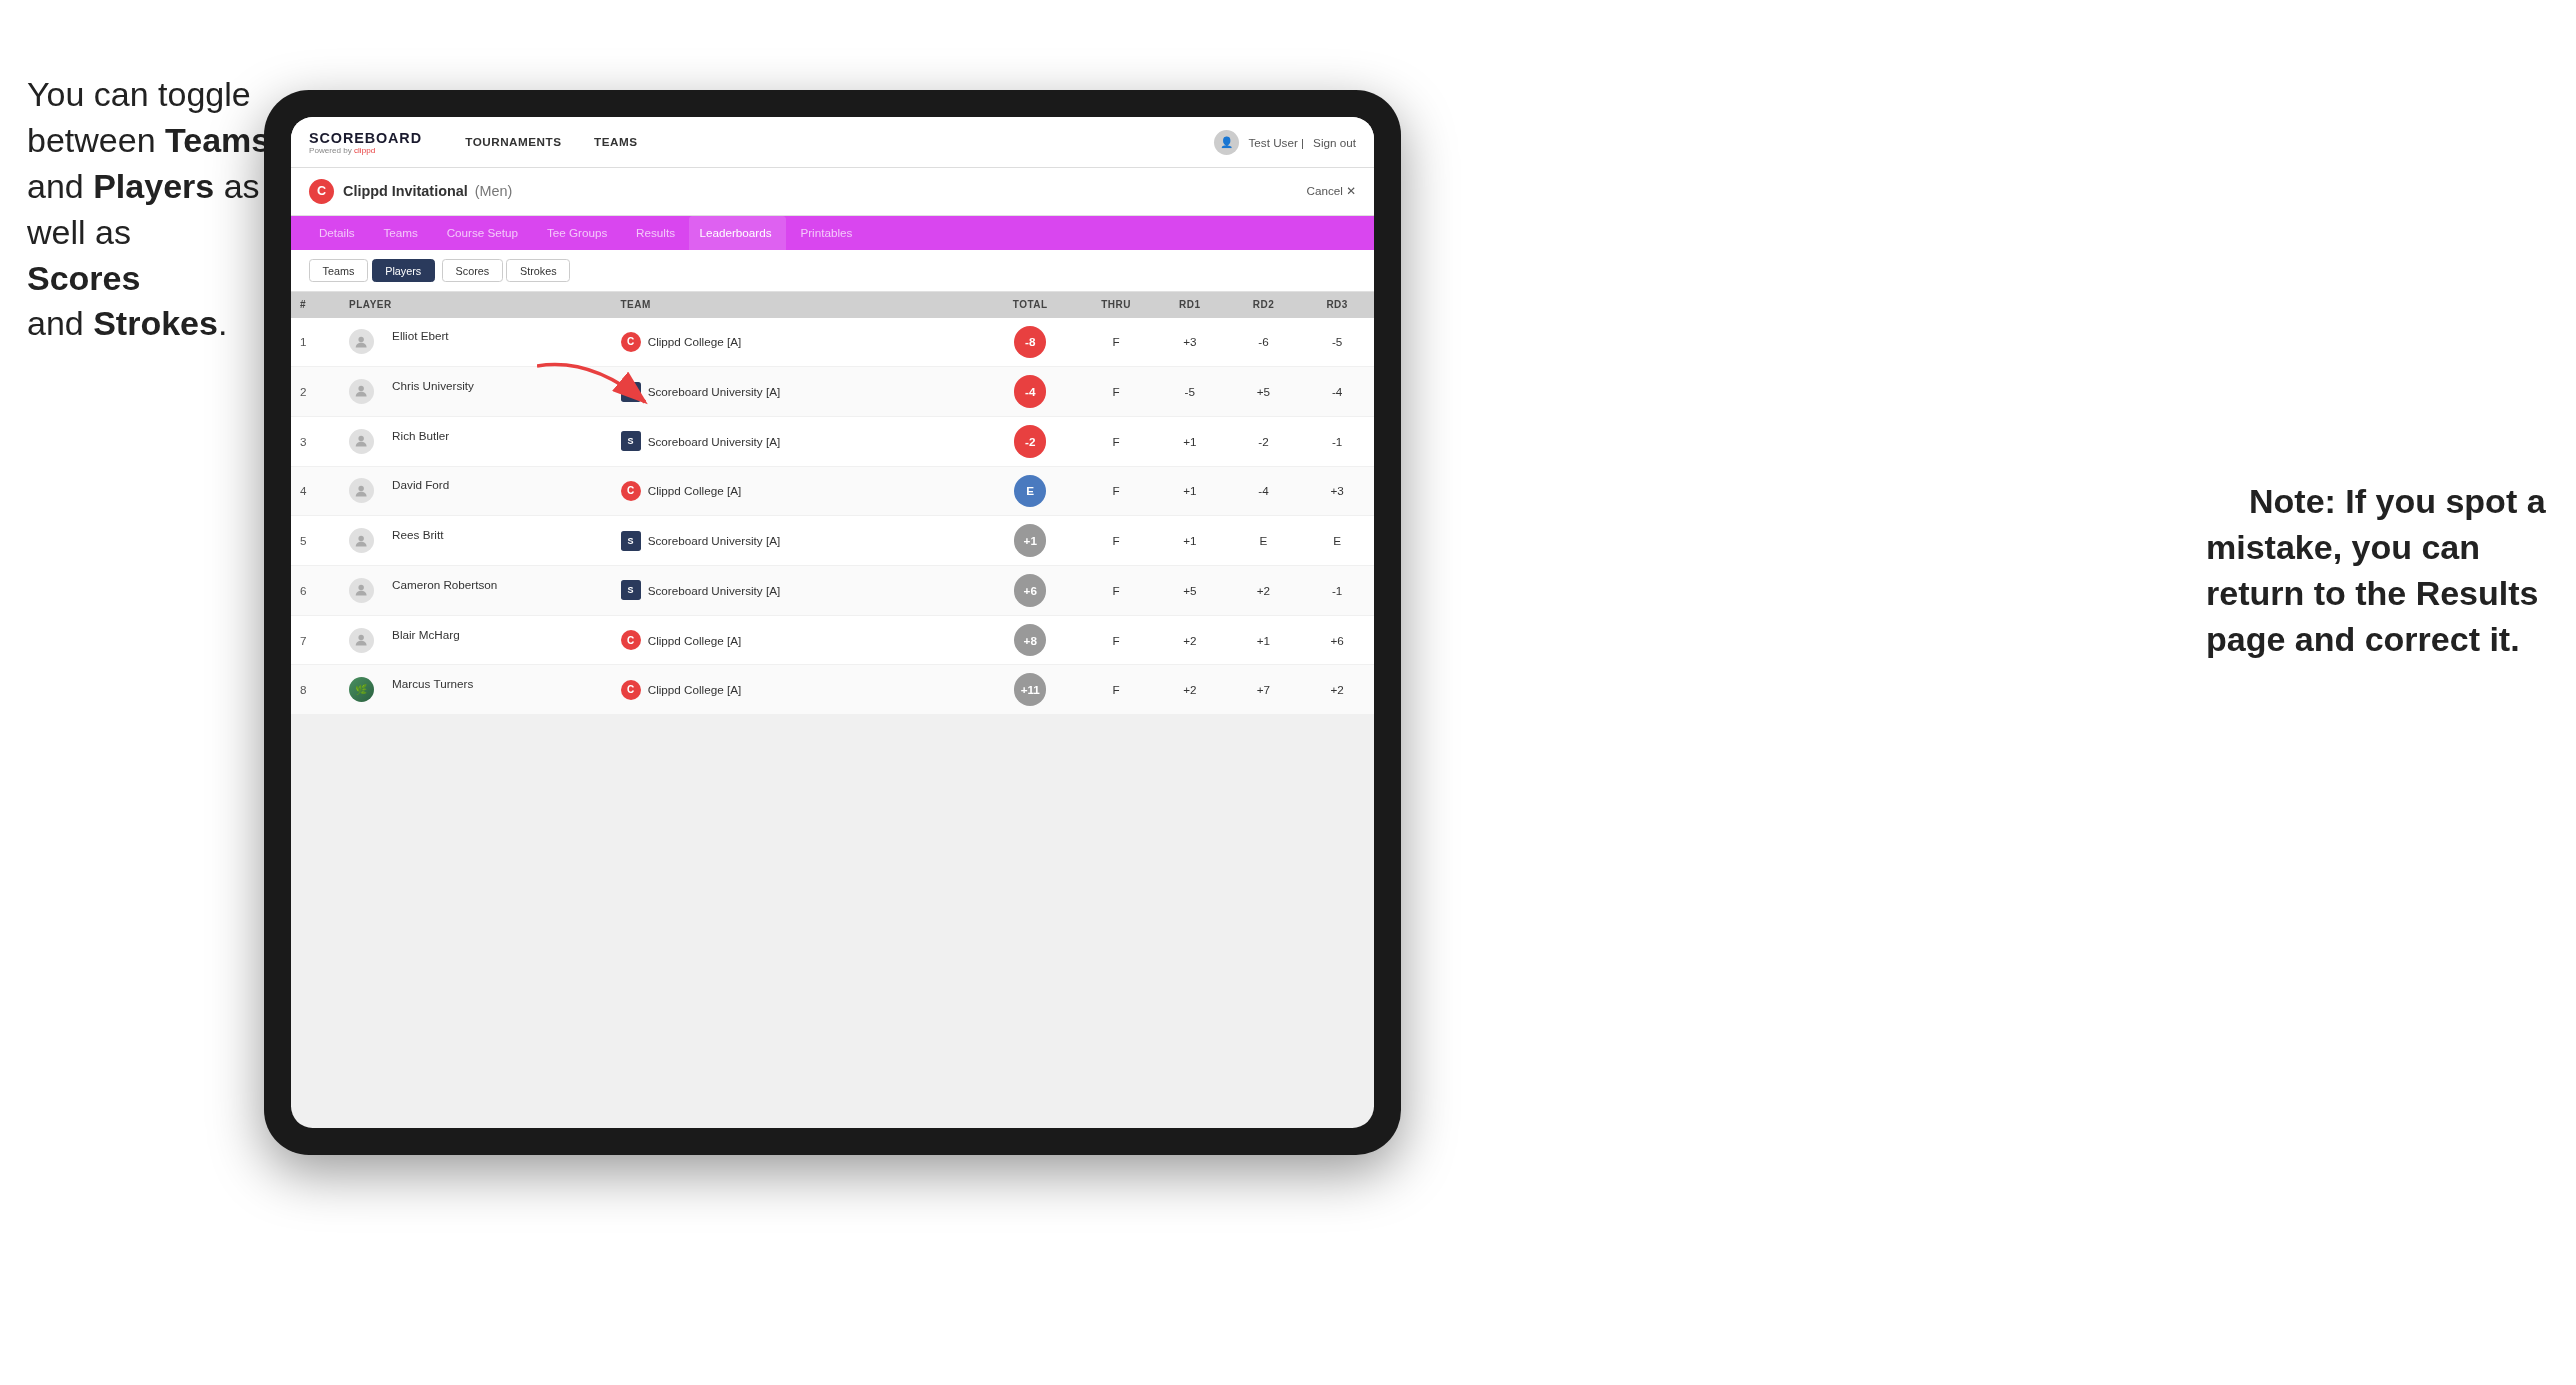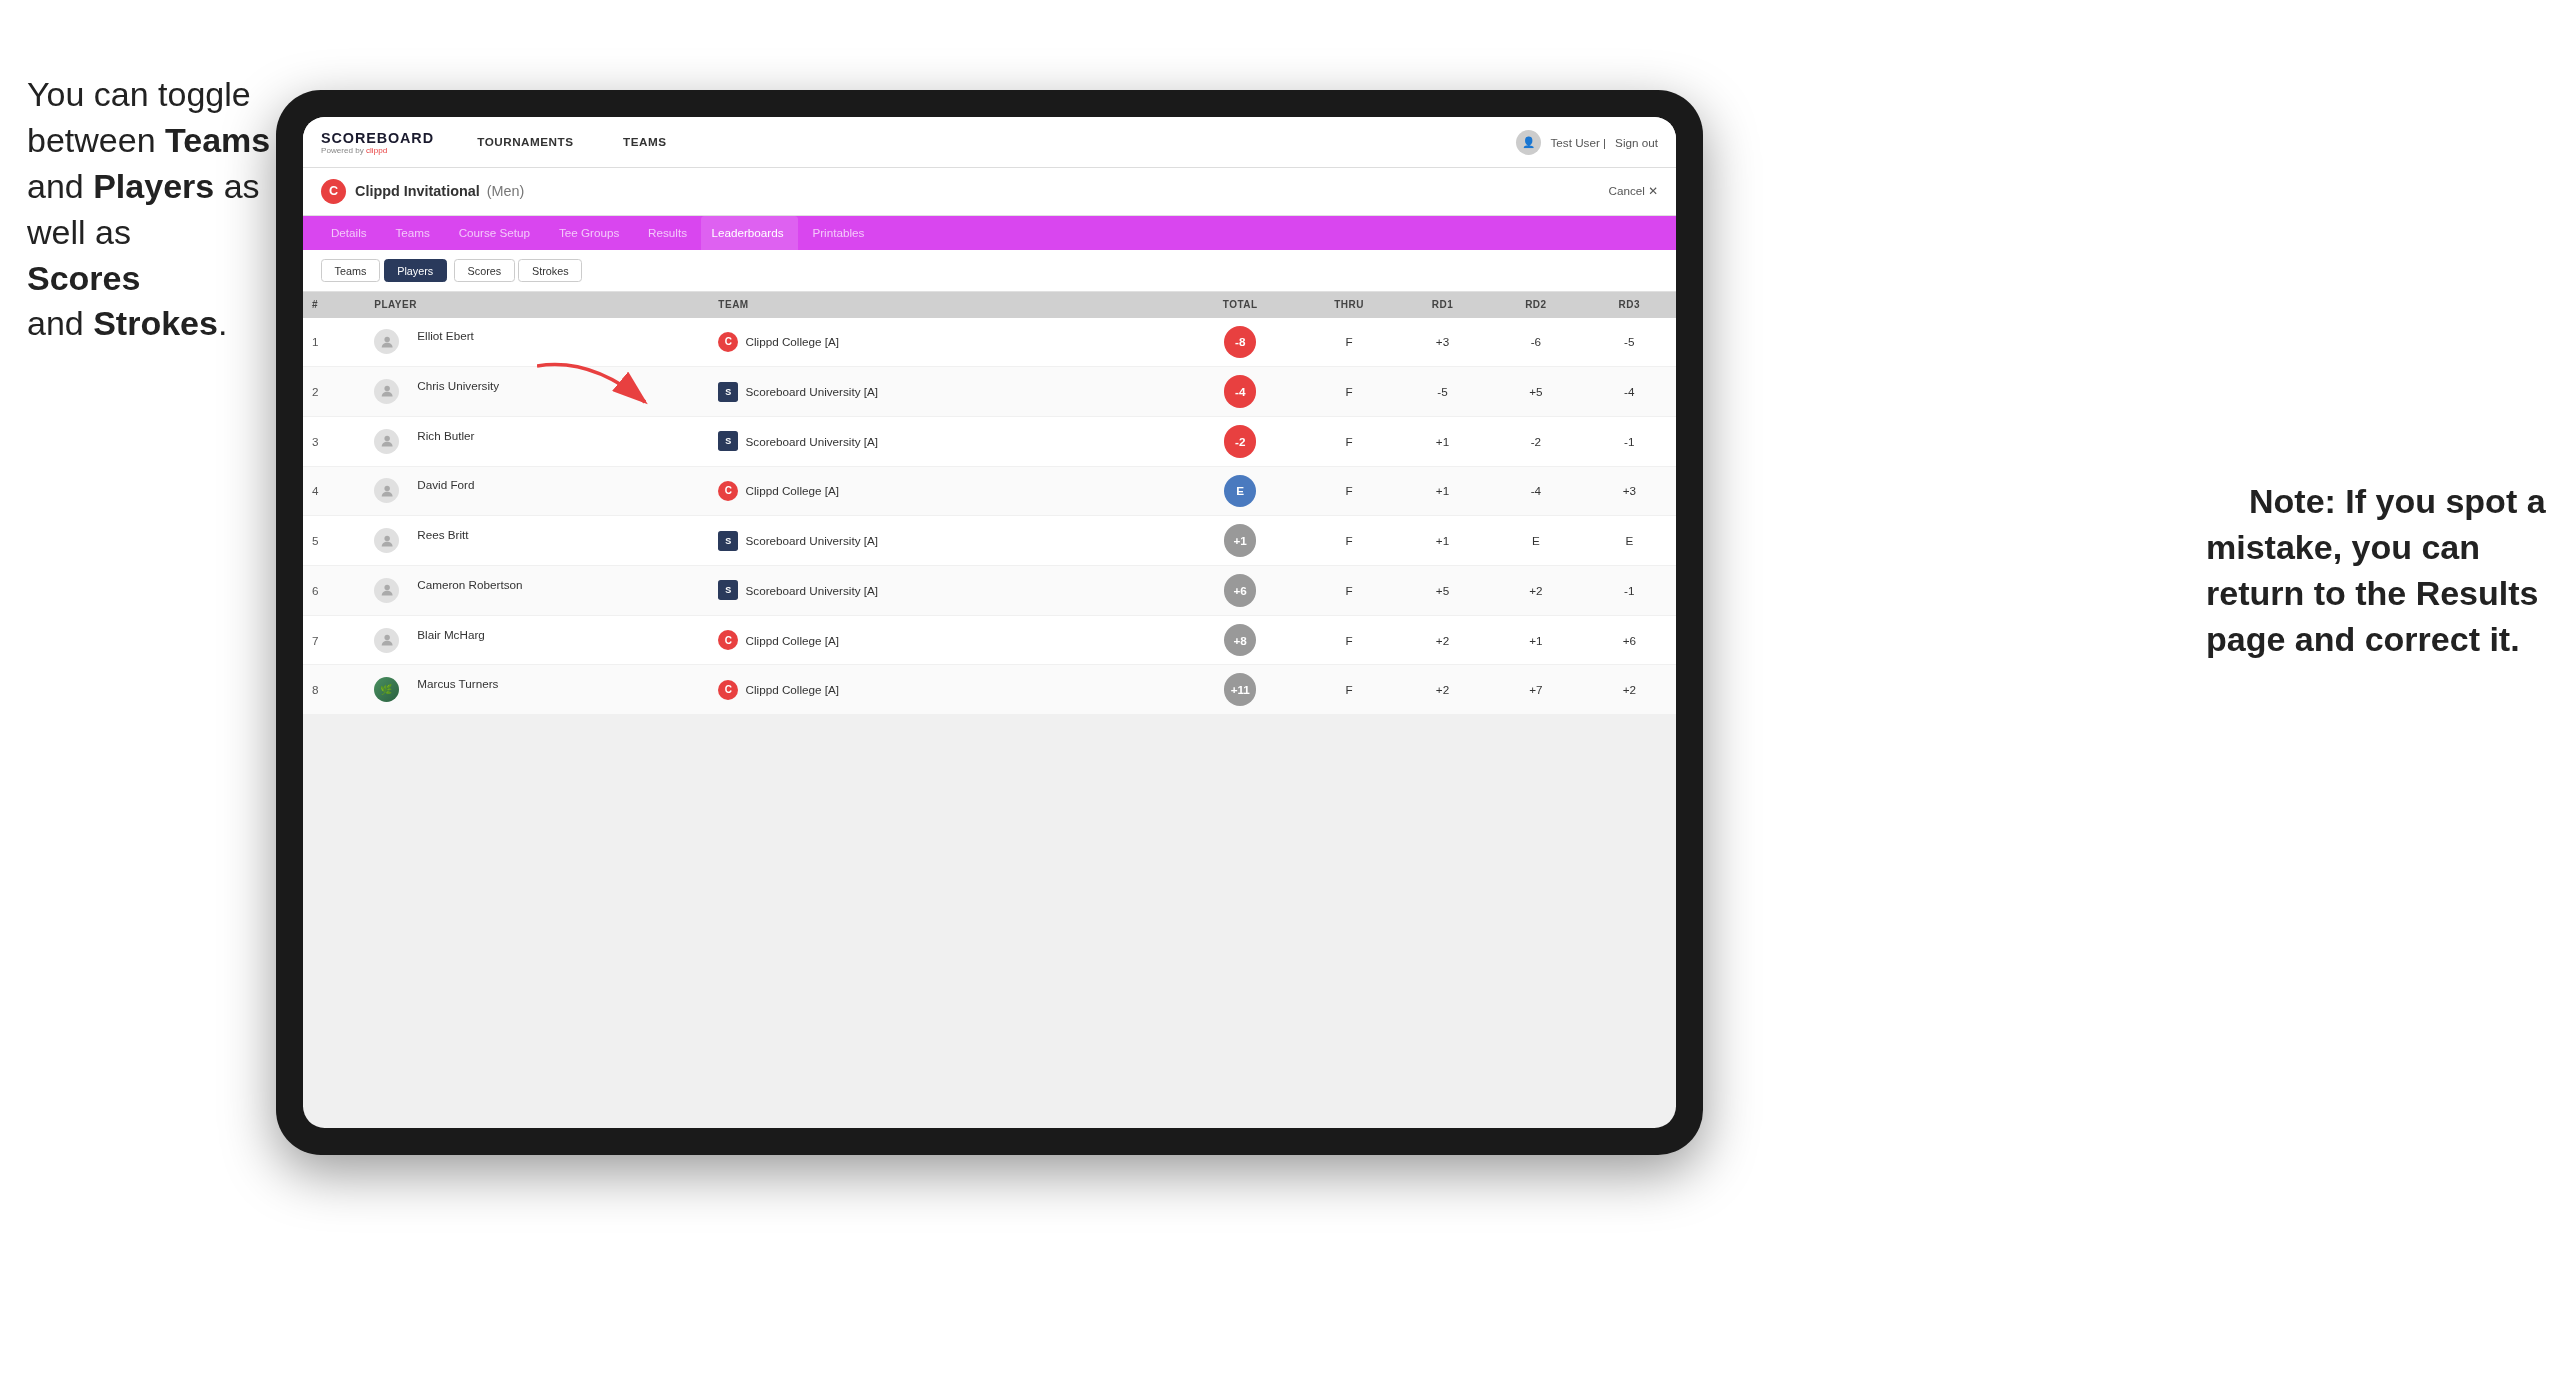--- a/index.html
+++ b/index.html
@@ -32,23 +32,23 @@
       width: 343px;
       font-size: 34px;
       line-height: 1.35;
       color: #222;
     }
     .right-annotation strong { font-weight: 800; margin-left: 43px; }
 
     
     .tablet-frame {
       position: absolute;
-      left: 276px;
+      left: 264px;
       top: 90px;
-      width: 1427px;
+      width: 1137px;
       height: 1065px;
       background: #1a1a1a;
       border-radius: 45px;
       box-shadow: 0 18px 54px rgba(0,0,0,0.4);
       padding: 27px;
     }
     .tablet-screen {
       width: 100%;
       height: 100%;
       background: #f0f0f0;
@@ -77,21 +77,21 @@
       color: #1a1a2e;
       text-transform: uppercase;
     }
     .logo-sub {
       font-size: 8.1px;
       color: #888;
     }
     .logo-sub span { color: #e84040; }
     .nav-links {
       display: flex;
-      gap: 17px;
+      gap: 0;
       flex: 1;
     }
     .nav-link {
       padding: 0 16.3px;
       height: 51px;
       display: flex;
       align-items: center;
       font-size: 11.7px;
       font-weight: 600;
       color: #333;

